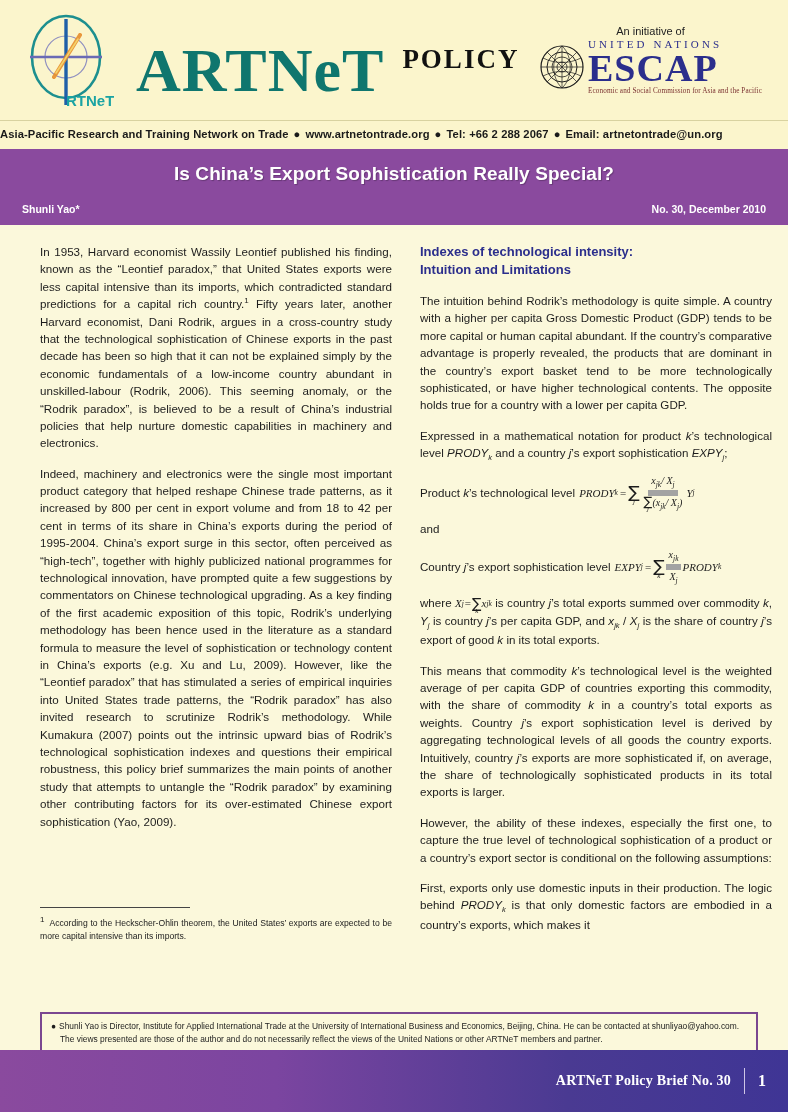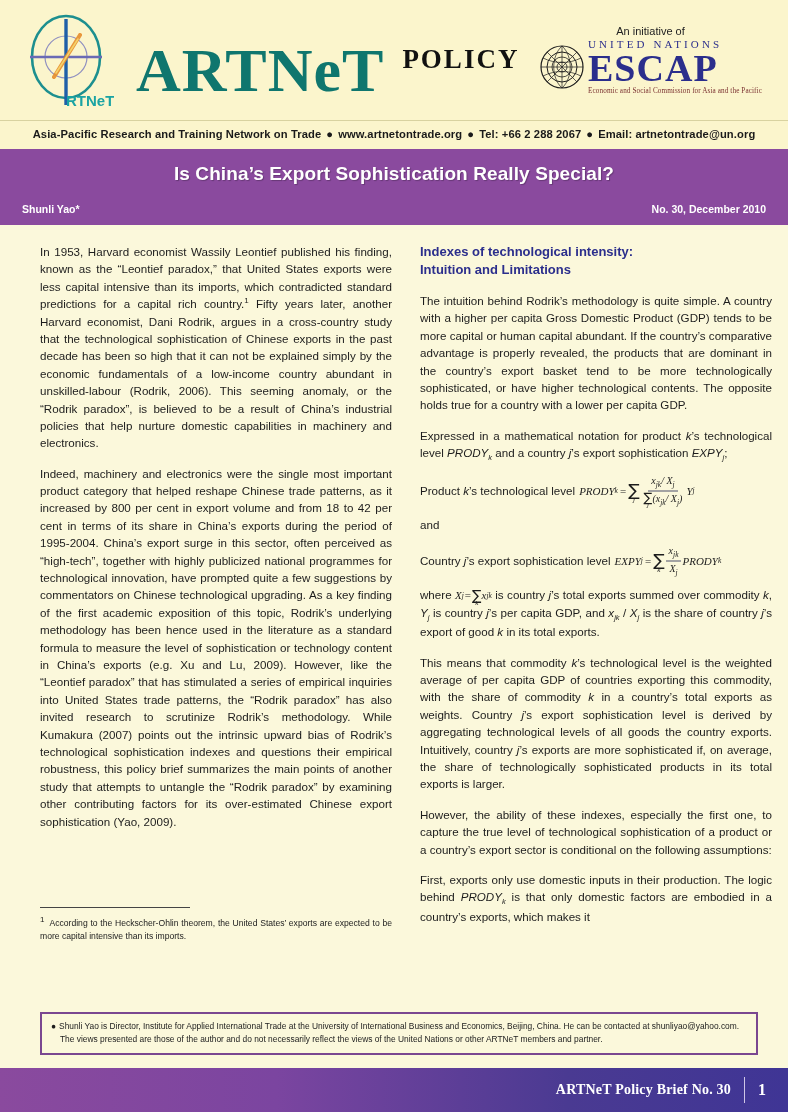--- a/index.html
+++ b/index.html
@@ -111,21 +111,20 @@
     font-size: 7.2px;
     color: #7a3030;
     letter-spacing: 0.1px;
     line-height: 1;
     margin-top: 2px;
   }
 
   .contact-bar {
     background: #fbf5cc;
     border-top: 1px solid #d8d2a0;
-    text-align: center;
     font-size: 11.2px;
     font-weight: bold;
     color: #1a1a1a;
     padding: 7px 0 9px 0;
     letter-spacing: 0.1px;
   }
   .contact-bar .sep {
     color: #1a1a1a;
     padding: 0 5px;
   }
@@ -220,21 +219,21 @@
     font-family: "Liberation Serif", serif;
   }
   .frac {
     display: inline-flex;
     flex-direction: column;
     align-items: center;
     vertical-align: middle;
     margin: 0 1px;
   }
   .frac .num {
-    border-bottom: 2px solid #a3a3a3;
+    border-bottom: 6px solid #a3a3a3;
     padding: 0 3px 1px 3px;
     font-size: 10px;
     line-height: 1.1;
   }
   .frac .den {
     padding: 1px 3px 0 3px;
     font-size: 10px;
     line-height: 1.1;
   }
   sub.v { font-size: 7.5px; vertical-align: sub; font-style: italic; }
@@ -279,21 +278,21 @@
     padding-left: 9px;
   }
   .author-note .bullet { padding-right: 3px; }
 
   
   .footer {
     position: absolute;
     left: 0;
     bottom: 0;
     width: 788px;
-    height: 44px;
+    height: 62px;
     background: linear-gradient(90deg, #8a4a9e 0%, #7b45a0 35%, #4a3a92 72%, #3f3595 100%);
     display: flex;
     align-items: center;
     justify-content: flex-end;
     padding-right: 22px;
     box-sizing: border-box;
   }
   .footer-label {
     font-family: "Liberation Serif", serif;
     font-weight: bold;

